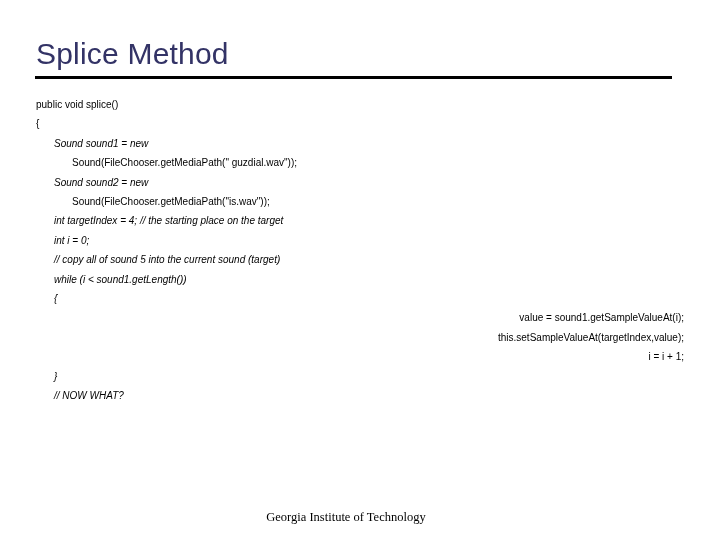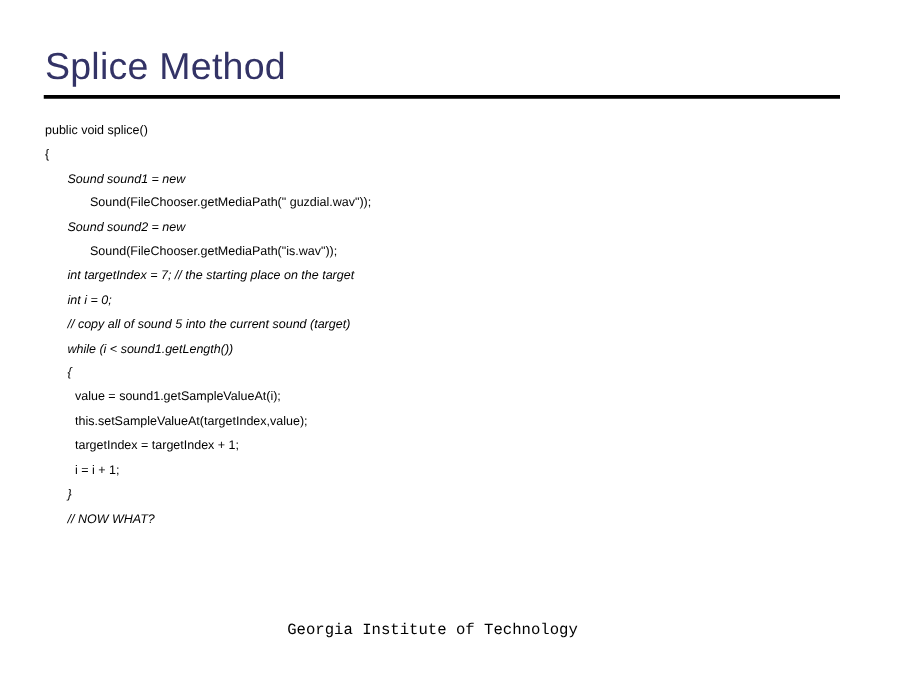--- a/index.html
+++ b/index.html
@@ -49,28 +49,28 @@
   .code-line {
     font-family: "Liberation Sans", sans-serif;
     font-size: 10px;
     line-height: 19.4px;
     color: #000000;
     white-space: pre;
   }
   .i0 { padding-left: 0px; }
   .i1 { padding-left: 18px; font-style: italic; }
   .i2 { padding-left: 36px; }
-  .i1b { padding-left: 24px; }
+  .i1b { padding-left: 24px; text-align: right; }
   .footer {
     position: absolute;
     left: 0;
     right: 0;
-    top: 496px;
+    top: 509px;
     text-align: center;
-    font-family: Liberation Mono, monospace;
+    font-family: Liberation Serif, serif;
     font-size: 12.5px;
     line-height: 16px;
     color: #000000;
   }
 </style>
 </head>
 <body>
 
 <div class="slide">
 
@@ -78,28 +78,27 @@
 
   <div class="title-rule"></div>
 
   <div class="code-block">
       <div class="code-line i0">public void splice()</div>
       <div class="code-line i0">{</div>
       <div class="code-line i1">Sound sound1 = new</div>
       <div class="code-line i2">Sound(FileChooser.getMediaPath(" guzdial.wav"));</div>
       <div class="code-line i1">Sound sound2 = new</div>
       <div class="code-line i2">Sound(FileChooser.getMediaPath("is.wav"));</div>
-      <div class="code-line i1">int targetIndex = 7; // the starting place on the target</div>
+      <div class="code-line i1">int targetIndex = 4; // the starting place on the target</div>
       <div class="code-line i1">int i = 0;</div>
       <div class="code-line i1">// copy all of sound 5 into the current sound (target)</div>
       <div class="code-line i1">while (i &lt; sound1.getLength())</div>
       <div class="code-line i1">{</div>
       <div class="code-line i1b">value = sound1.getSampleValueAt(i);</div>
       <div class="code-line i1b">this.setSampleValueAt(targetIndex,value);</div>
-      <div class="code-line i1b">targetIndex = targetIndex + 1;</div>
       <div class="code-line i1b">i = i + 1;</div>
       <div class="code-line i1">}</div>
       <div class="code-line i1">// NOW WHAT?</div>
     </div>
 
   <div class="footer">Georgia Institute of Technology</div>
 
 </div>
 
 </body></html>

